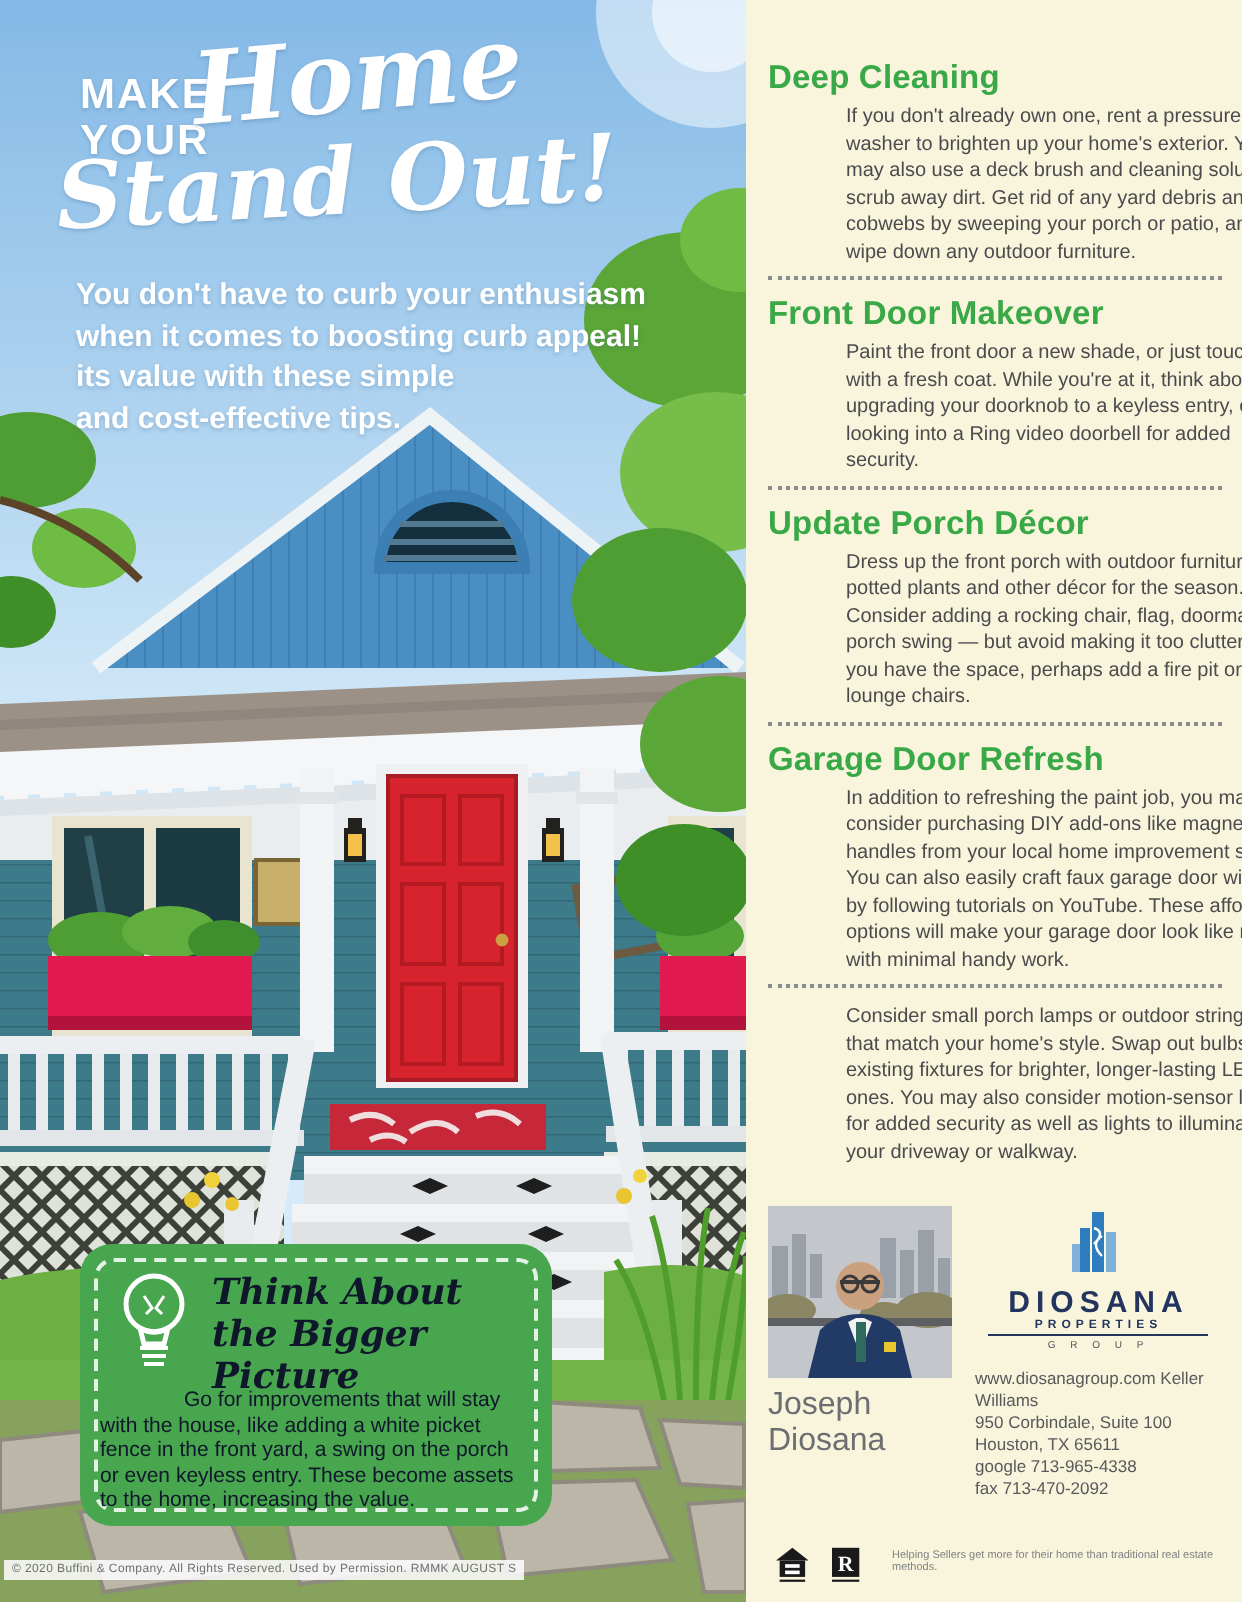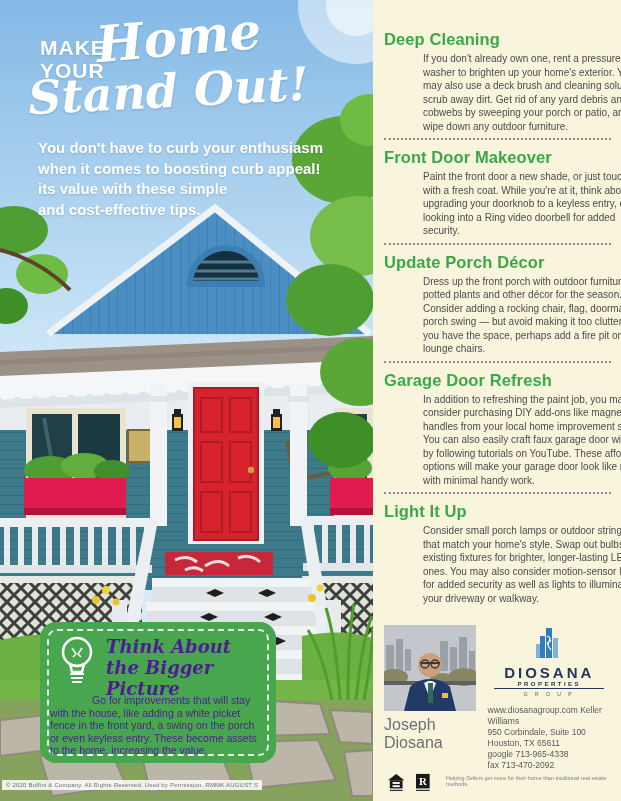--- a/index.html
+++ b/index.html
@@ -10,21 +10,21 @@
   }
   
   .photo-pane { position:absolute; left:0; top:0; width:373px; height:801px; overflow:hidden; }
   .photo-pane svg.scene { position:absolute; left:0; top:0; }
   .headline { position:absolute; left:0; top:0; width:373px; color:#fff; }
   .kicker { position:absolute; left:40px; top:36px; font-size:21px; font-weight:bold; letter-spacing:1px; line-height:23px; text-shadow:0 1px 2px rgba(40,80,120,.25); }
   .script1 { position:absolute; left:96px; top:8px; font-family:"DejaVu Serif", serif; font-style:italic; font-weight:bold; font-size:50px; transform:rotate(-5deg); text-shadow:0 1px 2px rgba(40,80,120,.25); }
   .script2 { position:absolute; left:28px; top:64px; font-family:"DejaVu Serif", serif; font-style:italic; font-weight:bold; font-size:46px; transform:rotate(-3deg); text-shadow:0 1px 2px rgba(40,80,120,.25); }
   .intro { position:absolute; left:38px; top:138px; width:332px; font-size:15px; font-weight:bold; line-height:20.5px; color:#fff; text-shadow:0 1px 2px rgba(60,100,140,.3); }
   
-  .tipbox { position:absolute; left:40px; top:622px; width:236px; height:141px; background:#48a64f; border-radius:16px; color:#4c1d95; }
+  .tipbox { position:absolute; left:40px; top:622px; width:236px; height:141px; background:#48a64f; border-radius:16px; color:#0f172a; }
   .tipbox .dash { position:absolute; inset:7px; border:2px dashed rgba(255,255,255,.85); border-radius:10px; pointer-events:none; }
   .tipbox .bulb { position:absolute; left:14px; top:12px; }
   .tipbox .tb-title { position:absolute; left:66px; top:14px; font-family:"DejaVu Serif", serif; font-style:italic; font-weight:bold; font-size:18px; line-height:21px; }
   .tipbox .tb-body { position:absolute; left:10px; right:12px; top:72px; font-size:10.5px; line-height:12.5px; text-indent:42px; }
   .copystrip { position:absolute; left:2px; top:780px; background:rgba(255,255,255,.85); color:#6f6f71; font-size:6px; padding:2px 4px; letter-spacing:.2px; }
   
   .content-pane { position:absolute; left:373px; top:0; width:248px; height:767px; background:#f8f5dc; padding:30px 10px 0 11px; }
   .tip-section h2 { color:#39a847; font-size:16.5px; font-weight:bold; margin-bottom:3px; letter-spacing:.1px; }
   .tip-section p { color:#4b4b4d; font-size:10px; line-height:13.5px; width:227px;margin-left:39px; }
   .sep { border-bottom:2px dotted #8a8c8e; margin:5px 0 8px 0; width:227px; }
@@ -323,21 +323,20 @@
     </div>
     <div class="sep"></div>
 
     <div class="tip-section">
       <h2>Garage Door Refresh</h2>
       <p>In addition to refreshing the paint job, you may consider purchasing DIY add-ons like magnetic handles from your local home improvement store. You can also easily craft faux garage door windows by following tutorials on YouTube. These affordable options will make your garage door look like new, with minimal handy work.</p>
     </div>
     <div class="sep"></div>
 
     <div class="tip-section">
-      <h2>Light It Up</h2>
       <p>Consider small porch lamps or outdoor string lights that match your home's style. Swap out bulbs in existing fixtures for brighter, longer-lasting LED ones. You may also consider motion-sensor lights for added security as well as lights to illuminate your driveway or walkway.</p>
     </div>
 
     <div class="agent">
       <div class="agent-left">
         <svg class="aphoto" viewBox="0 0 92 86">
           <rect width="92" height="86" fill="#c3c7cc"></rect>
           <g fill="#99a0a8">
             <rect x="2" y="20" width="8" height="26"></rect>
               <rect x="12" y="14" width="7" height="32"></rect>

